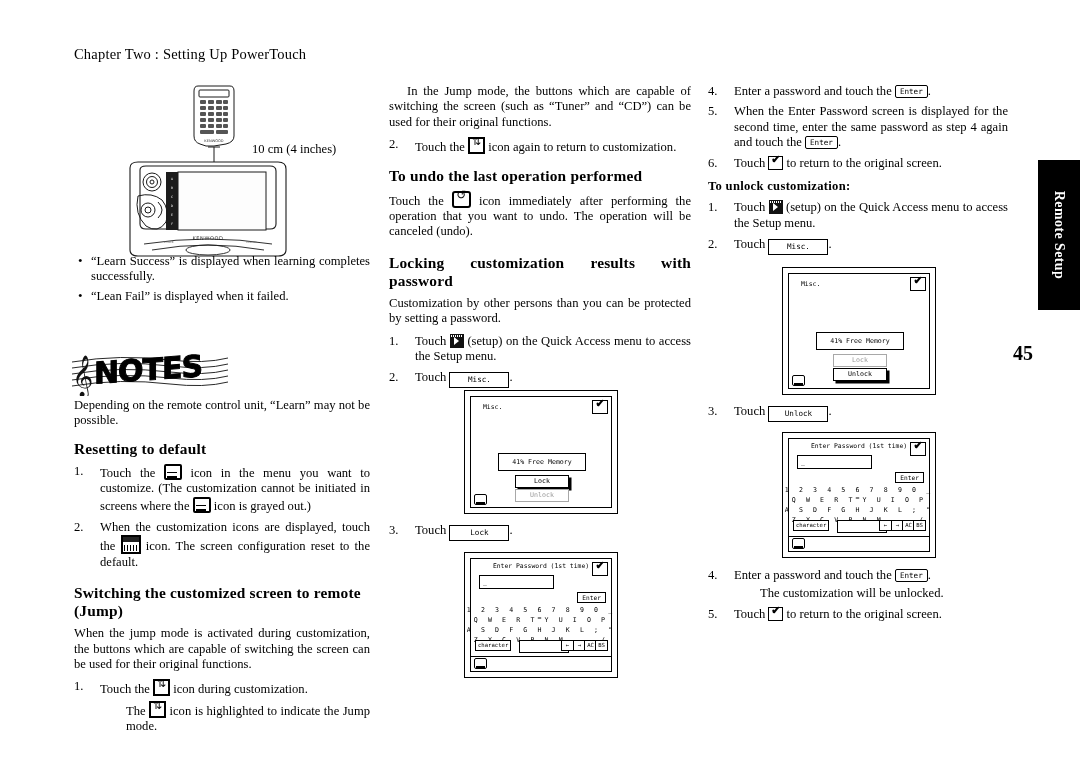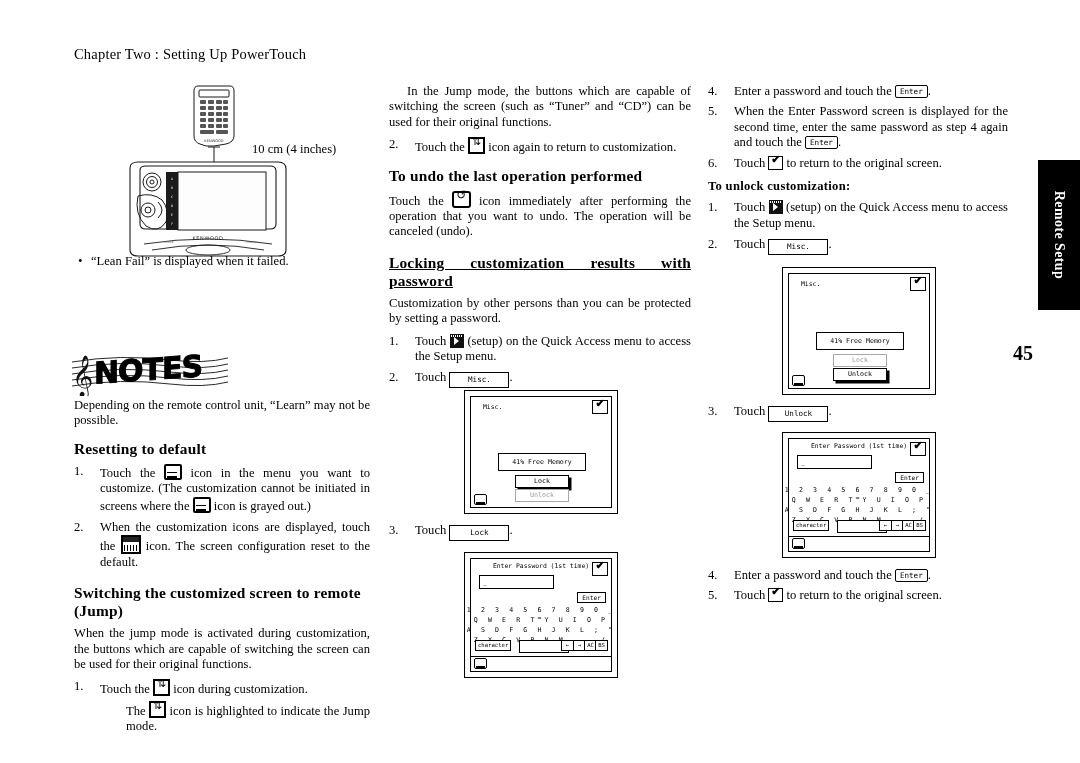--- a/index.html
+++ b/index.html
@@ -206,20 +206,21 @@
           <text x="86" y="156">SELECT</text>
           <text x="128" y="159">VOLUME</text>
       </g>
     </svg>
     <div style="position:absolute;left:134px;top:58px;font-size:12.6px;">10 cm (4 inches)</div>
   </div>
 
   <div class="col col-left" style="top:254px;">
 
     <ul class="blist">
+      <li>“Learn Success” is displayed when learning completes successfully.</li>
       <li>“Lean Fail” is displayed when it failed.</li>
     </ul>
   </div>
 
   <div class="notes-logo">
     <svg class="staff" viewBox="0 0 160 48">
       <g stroke="#111" fill="none" stroke-width="0.9">
         <path d="M2 14 Q50 6 100 12 Q134 16 158 10"></path>
         <path d="M2 20 Q50 12 100 18 Q134 22 158 16"></path>
         <path d="M2 26 Q50 18 100 24 Q134 28 158 22"></path>
@@ -287,21 +288,21 @@
       </li>
     </ol>
 
     <div class="h2">To undo the last operation performed</div>
     <p>
       <span>Touch the</span>
       <span class="ico ico-undo"></span>
       <span>icon immediately after performing the operation that you want to undo. The operation will be canceled (undo).</span>
     </p>
 
-    <div class="h2" style="margin-top:14px;text-decoration:underline;">Locking customization results with password</div>
+    <div class="h2" style="margin-top:14px;">Locking customization results with password</div>
     <p>Customization by other persons than you can be protected by setting a password.</p>
 
     <ol class="olist">
       <li>
         <span class="num">1.</span>
         <span>Touch</span>
         <span class="ico ico-setup"></span>
         <span>(setup) on the Quick Access menu to access the Setup menu.</span>
       </li>
       <li>
@@ -431,20 +432,21 @@
     <div class="sep"></div>
     <div class="corner"></div>
   </div>
 
   <div class="col col-right" style="top:568px;">
     <ol class="olist tight">
       <li>
         <span class="num">4.</span>
         <span>Enter a password and touch the</span>
         <span class="keycap">Enter</span><span>.</span>
+        <span class="sub">The customization will be unlocked.</span>
       </li>
       <li>
         <span class="num">5.</span>
         <span>Touch</span>
         <span class="ico ico-check"></span>
         <span>to return to the original screen.</span>
       </li>
     </ol>
   </div>
 

